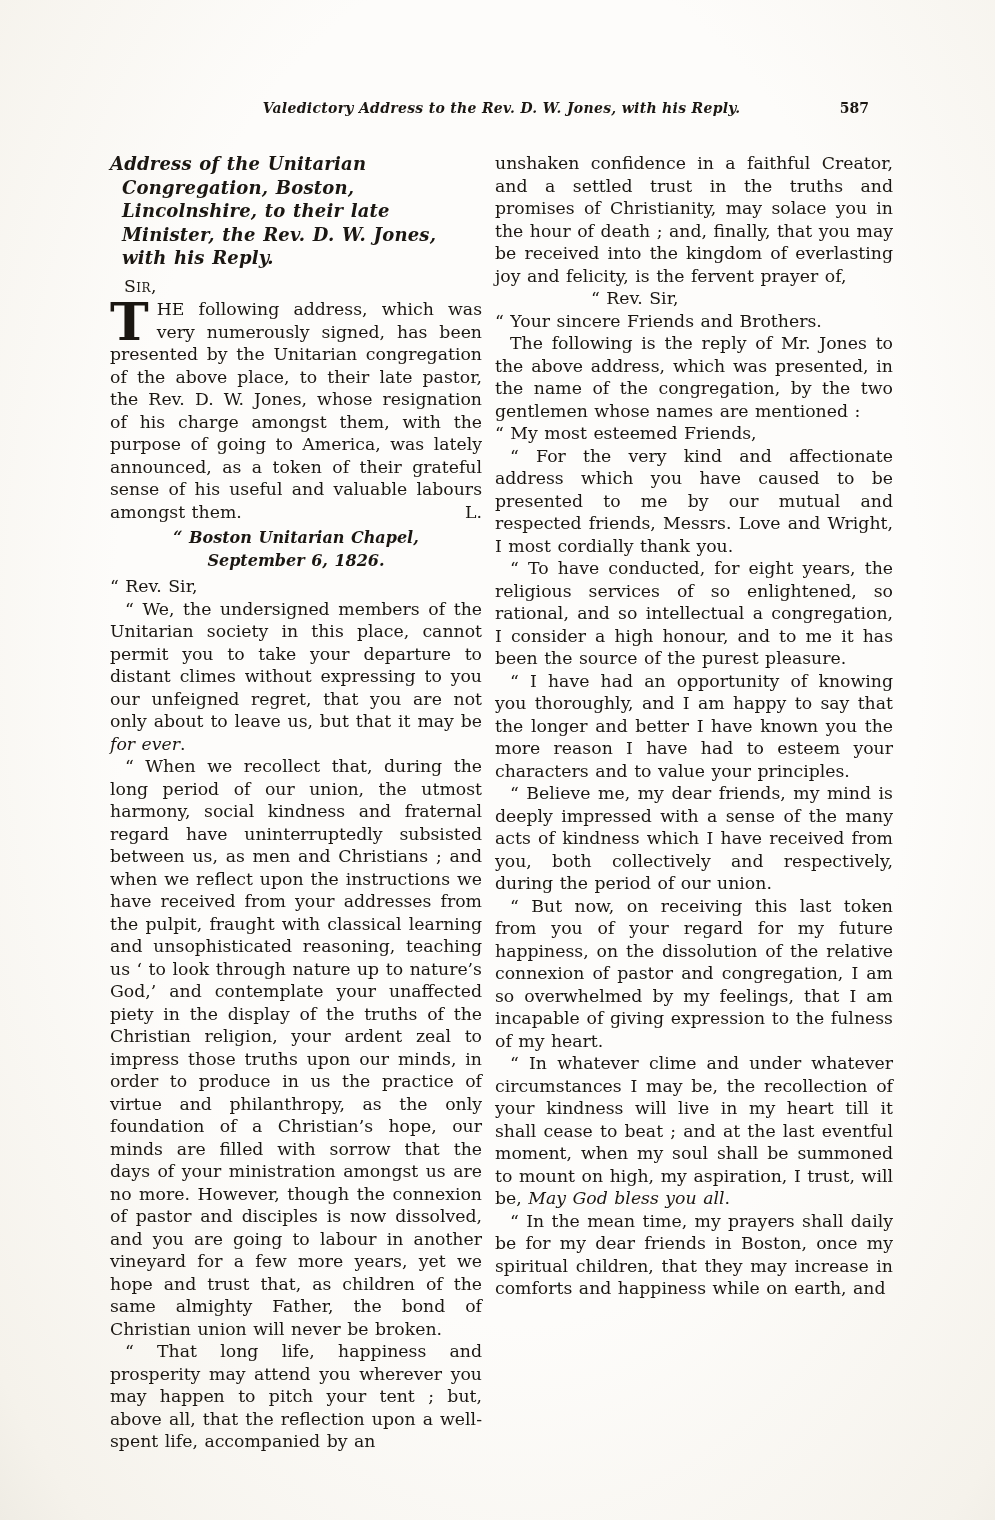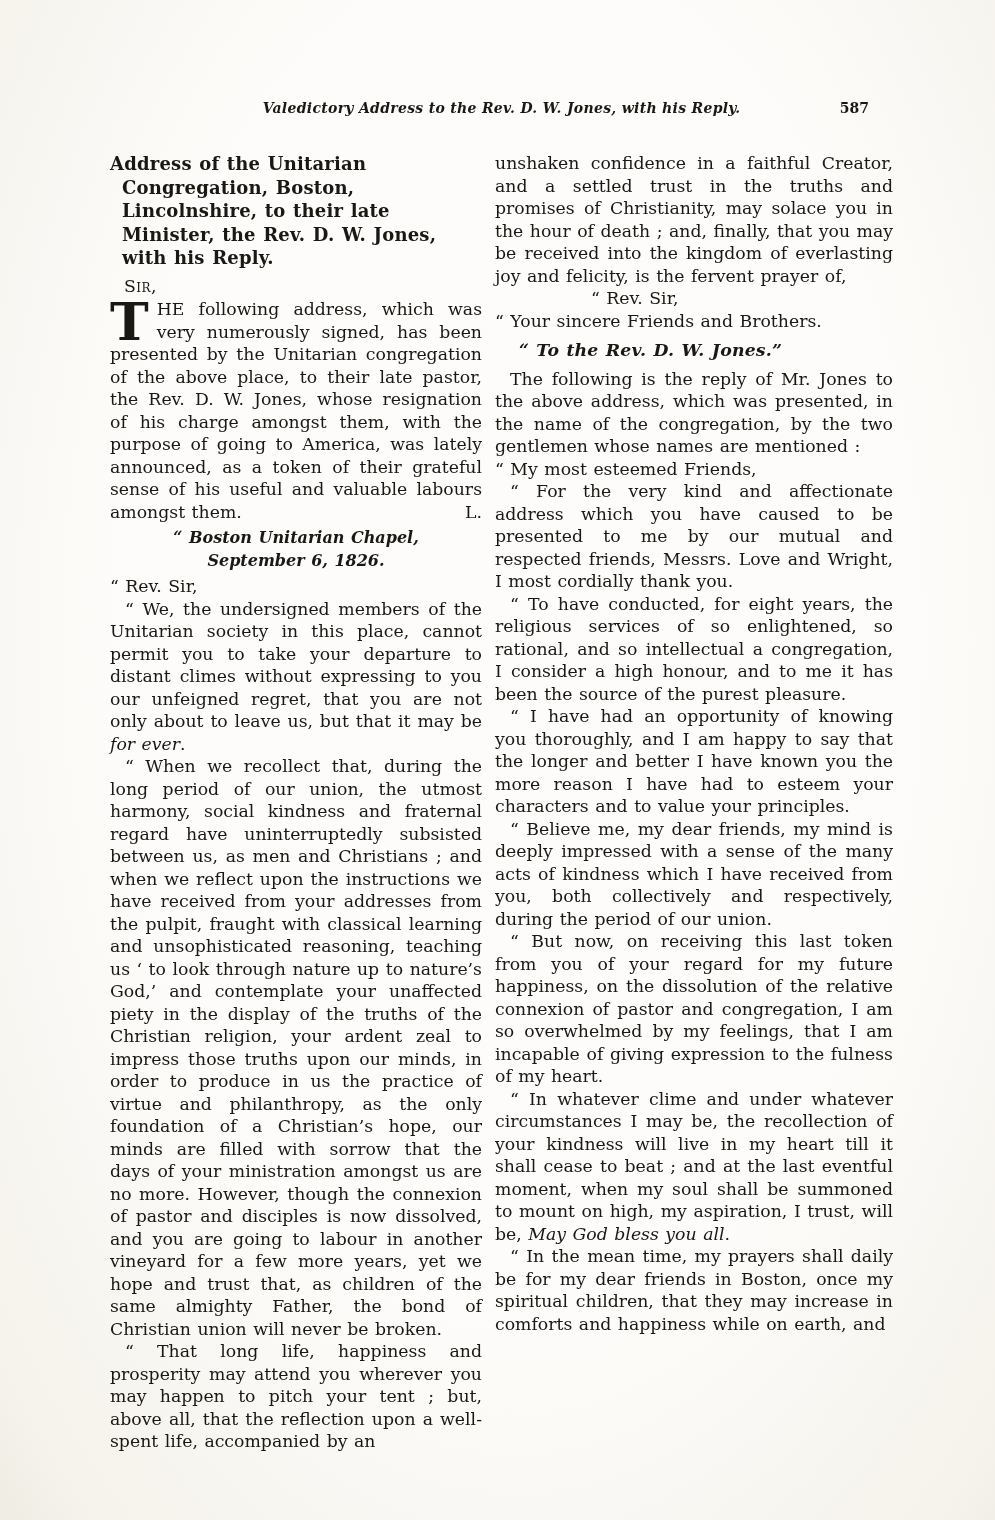--- a/index.html
+++ b/index.html
@@ -16,21 +16,21 @@
     font-size:14px; font-weight:bold;
   }
   .header-title { text-align:center; font-style:italic; letter-spacing:.3px; }
   .page-number { position:absolute; right:24px; top:0; font-style:normal; }
   .columns { display:flex; gap:13px; }
   .col { font-size:17.3px; line-height:22.5px; text-align:justify; word-spacing:1px; }
   .col-left { width:372px; }
   .col-right { width:398px; }
 
   .article-heading {
-    font-weight:600; font-size:18px; line-height:23.5px;
+    font-style:italic; font-weight:600; font-size:18px; line-height:23.5px;
     padding-left:12px; text-indent:-12px; text-align:left;
     margin-bottom:5px; letter-spacing:.2px;
   }
   .salutation-sc { font-variant:small-caps; padding-left:14px; letter-spacing:.5px; }
   .drop-par { margin-top:1px; }
   .drop-cap { float:left; font-size:52px; line-height:41px; font-weight:bold; padding:3px 8px 0 0; }
   .sig { float:right; }
   .dateline { text-align:center; font-style:italic; font-weight:600; font-size:16px; }
   .dateline-block { margin:4px 0 3px; }
   .q-par { text-indent:15px; }
@@ -65,21 +65,20 @@
       <p class="plain-line">“ Rev. Sir,</p>
       <p class="q-par"><span>“ We, the undersigned members of the Unitarian society in this place, cannot permit you to take your departure to distant climes without expressing to you our unfeigned regret, that you are not only about to leave us, but that it may be </span><span class="it">for ever</span><span>.</span></p>
       <p class="q-par"><span>“ When we recollect that, during the long period of our union, the utmost harmony, social kindness and fraternal regard have uninterruptedly subsisted between us, as men and Christians ; and when we reflect upon the instructions we have received from your addresses from the pulpit, fraught with classical learning and unsophisticated reasoning, teaching us ‘ to look through nature up to nature’s God,’ and contemplate your unaffected piety in the display of the truths of the Christian religion, your ardent zeal to impress those truths upon our minds, in order to produce in us the practice of virtue and philanthropy, as the only foundation of a Christian’s hope, our minds are filled with sorrow that the days of your ministration amongst us are no more.  However, though the connexion of pastor and disciples is now dissolved, and you are going to labour in another vineyard for a few more years, yet we hope and trust that, as children of the same almighty Father, the bond of Christian union will never be broken.</span><span class="it"></span><span></span></p>
       <p class="q-par"><span>“ That long life, happiness and prosperity may attend you wherever you may happen to pitch your tent ; but, above all, that the reflection upon a well-spent life, accompanied by an</span><span class="it"></span><span></span></p>
     </div>
 
     <div class="col col-right">
       <p>unshaken confidence in a faithful Creator, and a settled trust in the truths and promises of Christianity, may solace you in the hour of death ; and, finally, that you may be received into the kingdom of everlasting joy and felicity, is the fervent prayer of,</p>
       <p class="rc-revsir">“ Rev. Sir,</p>
       <p class="plain-line">“ Your sincere Friends and Brothers.</p>
-      <p class="reply-heading">“ To the Rev. D. W. Jones.”</p>
       <p class="q-par">The following is the reply of Mr. Jones to the above address, which was presented, in the name of the congregation, by the two gentlemen whose names are mentioned :</p>
       <p class="plain-line">“ My most esteemed Friends,</p>
       <p class="q-par"><span>“ For the very kind and affectionate address which you have caused to be presented to me by our mutual and respected friends, Messrs. Love and Wright, I most cordially thank you.</span><span class="it"></span><span></span></p>
       <p class="q-par"><span>“ To have conducted, for eight years, the religious services of so enlightened, so rational, and so intellectual a congregation, I consider a high honour, and to me it has been the source of the purest pleasure.</span><span class="it"></span><span></span></p>
       <p class="q-par"><span>“ I have had an opportunity of knowing you thoroughly, and I am happy to say that the longer and better I have known you the more reason I have had to esteem your characters and to value your principles.</span><span class="it"></span><span></span></p>
       <p class="q-par"><span>“ Believe me, my dear friends, my mind is deeply impressed with a sense of the many acts of kindness which I have received from you, both collectively and respectively, during the period of our union.</span><span class="it"></span><span></span></p>
       <p class="q-par"><span>“ But now, on receiving this last token from you of your regard for my future happiness, on the dissolution of the relative connexion of pastor and congregation, I am so overwhelmed by my feelings, that I am incapable of giving expression to the fulness of my heart.</span><span class="it"></span><span></span></p>
       <p class="q-par"><span>“ In whatever clime and under whatever circumstances I may be, the recollection of your kindness will live in my heart till it shall cease to beat ; and at the last eventful moment, when my soul shall be summoned to mount on high, my aspiration, I trust, will be, </span><span class="it">May God bless you all</span><span>.</span></p>
       <p class="q-par"><span>“ In the mean time, my prayers shall daily be for my dear friends in Boston, once my spiritual children, that they may increase in comforts and happiness while on earth, and</span><span class="it"></span><span></span></p>
     </div>

